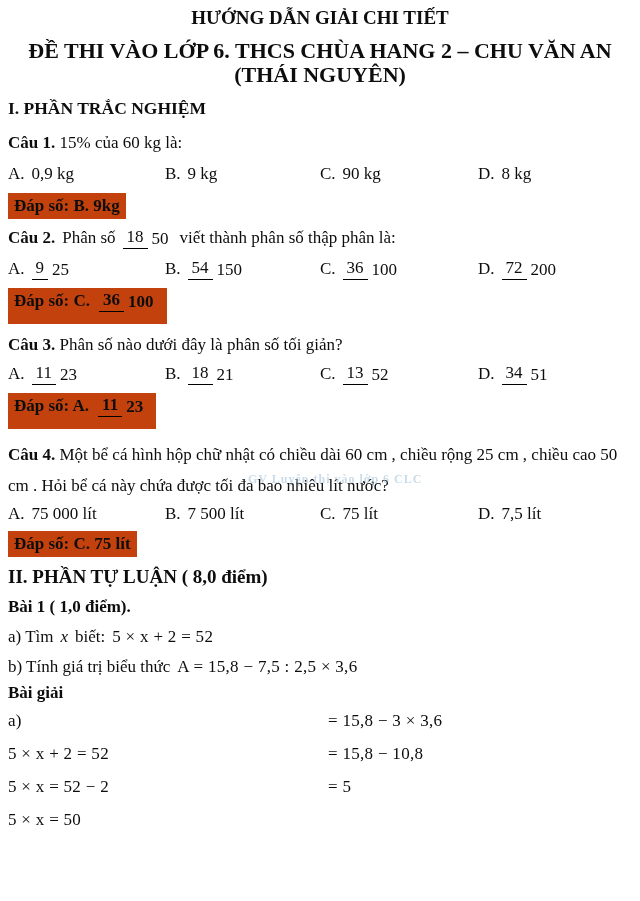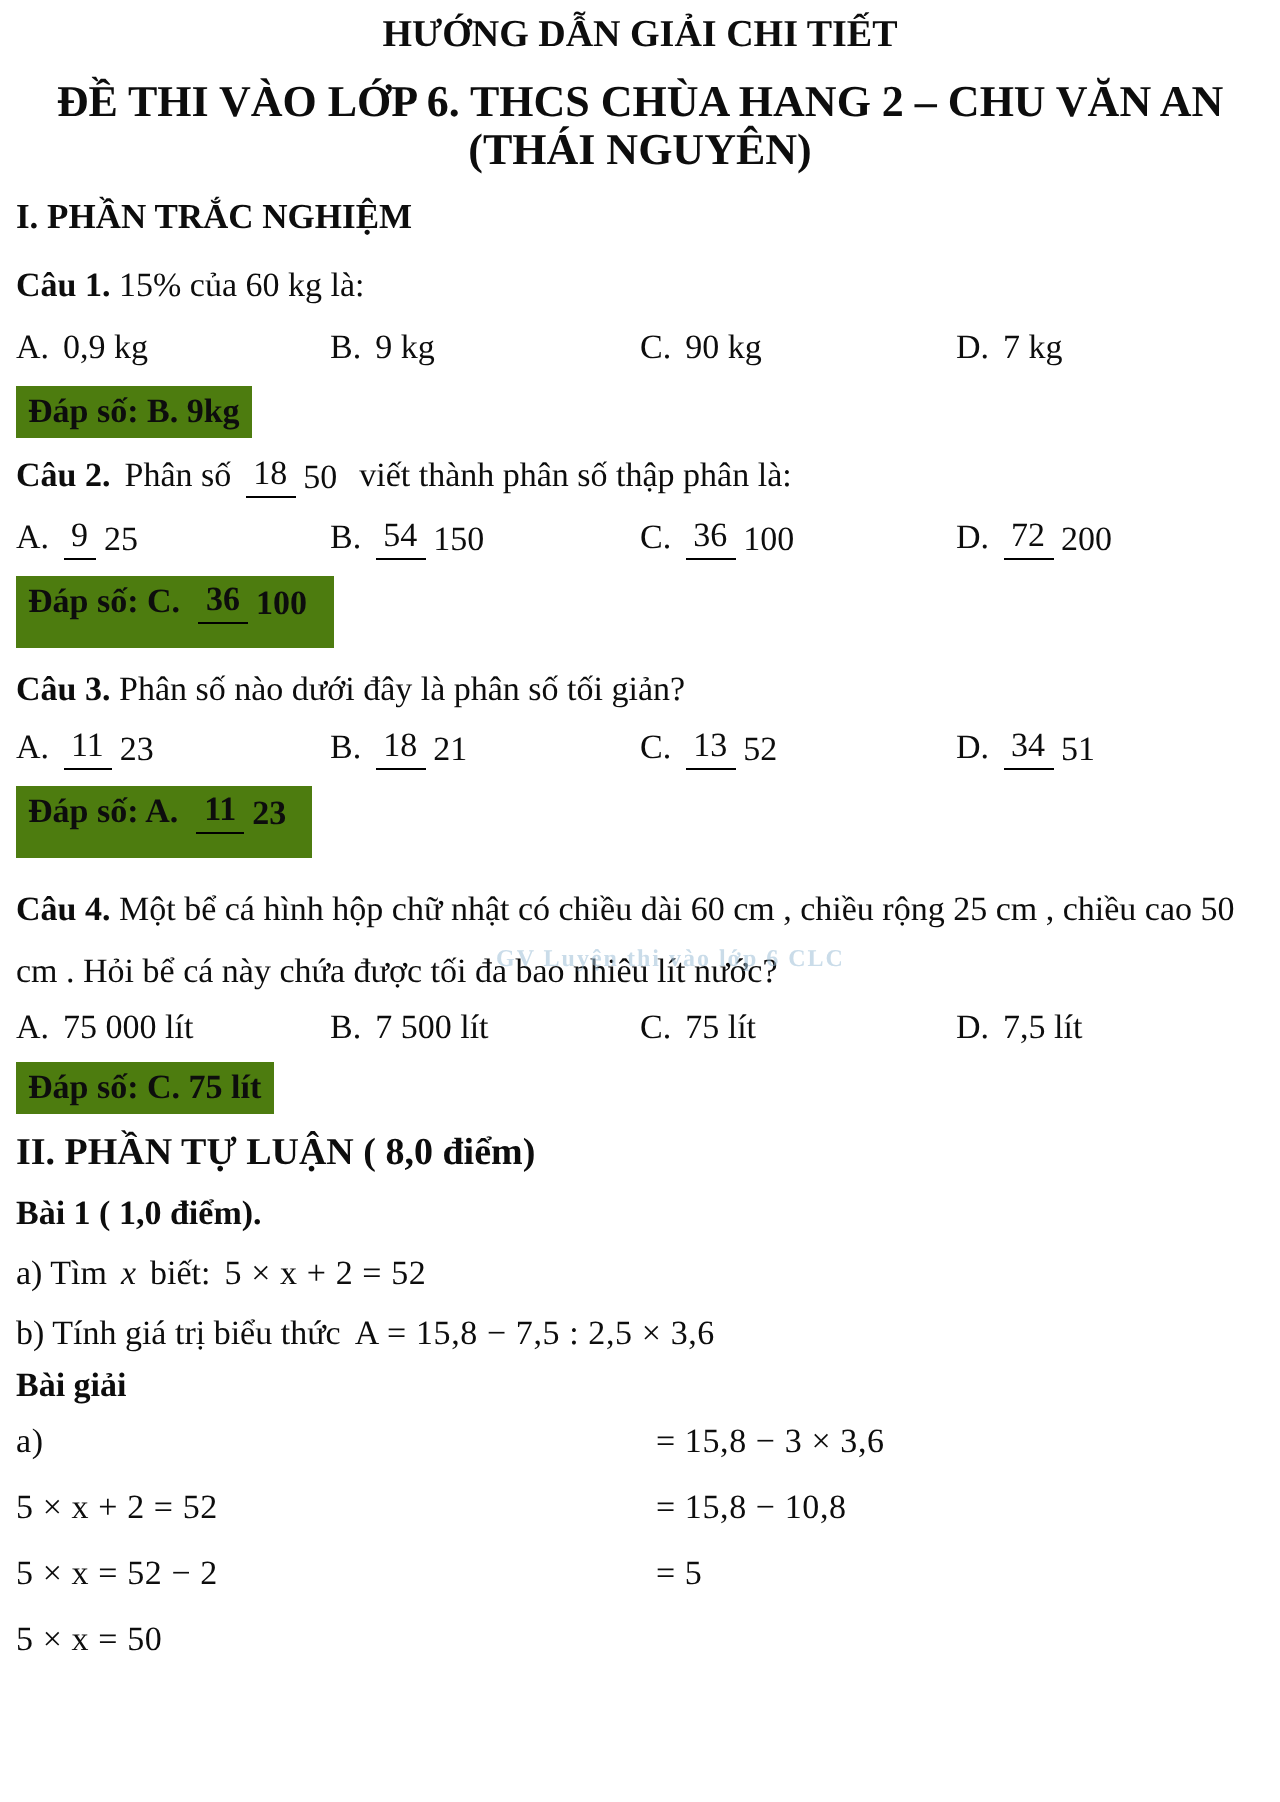--- a/index.html
+++ b/index.html
@@ -20,21 +20,21 @@
   .sec      { margin-top:10px; font-size:17.5px; font-weight:bold; }
   .qline    { margin-top:13px; }
   .qlabel   { font-weight:bold; }
   .flexline { display:flex; align-items:center; gap:7px; margin-top:8px; }
   .opts     { display:grid; grid-template-columns:157px 155px 158px 1fr; align-items:center; margin-top:9px; }
   .opt      { display:inline-flex; align-items:center; gap:7px; }
   .frac     { display:inline-flex; flex-direction:row; align-items:center; line-height:20px; }
   .frac .num{ display:block; padding:0 4px 1px; border-bottom:1.6px solid #000; }
   .frac .den{ display:block; padding:1px 4px 0; }
   .ansrow   { margin-top:8px; }
-  .ans      { display:inline-block; background:#4d7c0f; font-weight:bold; padding:2px 6px; }
+  .ans      { display:inline-block; background:#c2410c; font-weight:bold; padding:2px 6px; }
   .ansfrac  { display:inline-flex; align-items:center; gap:9px; padding:2px 9px 12px 6px; }
   .q4text   { line-height:31px; margin-top:10px; }
   .q4opts   { margin-top:2px; }
   .ans4     { margin-top:6px; }
   .essayhead{ margin-top:9px; font-size:19px; font-weight:bold; }
   .baihead  { margin-top:8px; font-weight:bold; }
   .solhead  { margin-top:4px; font-weight:bold; }
   .solgrid  { display:grid; grid-template-columns:320px 1fr; margin-top:7px; }
   .solline  { margin-bottom:13px; line-height:20px; }
   .math     { letter-spacing:0.3px; }
@@ -66,21 +66,21 @@
     <span class="opt">
       <span>B.</span>
       <span>9 kg</span>
     </span>
     <span class="opt">
       <span>C.</span>
       <span>90 kg</span>
     </span>
     <span class="opt">
       <span>D.</span>
-      <span>7 kg</span>
+      <span>8 kg</span>
     </span>
   </div>
   <div class="ansrow">
     <span class="ans">Đáp số: B. 9kg</span>
   </div>
 
   <div class="flexline">
     <span class="qlabel">Câu 2.</span>
     <span>Phân số</span>
     <span class="frac">

